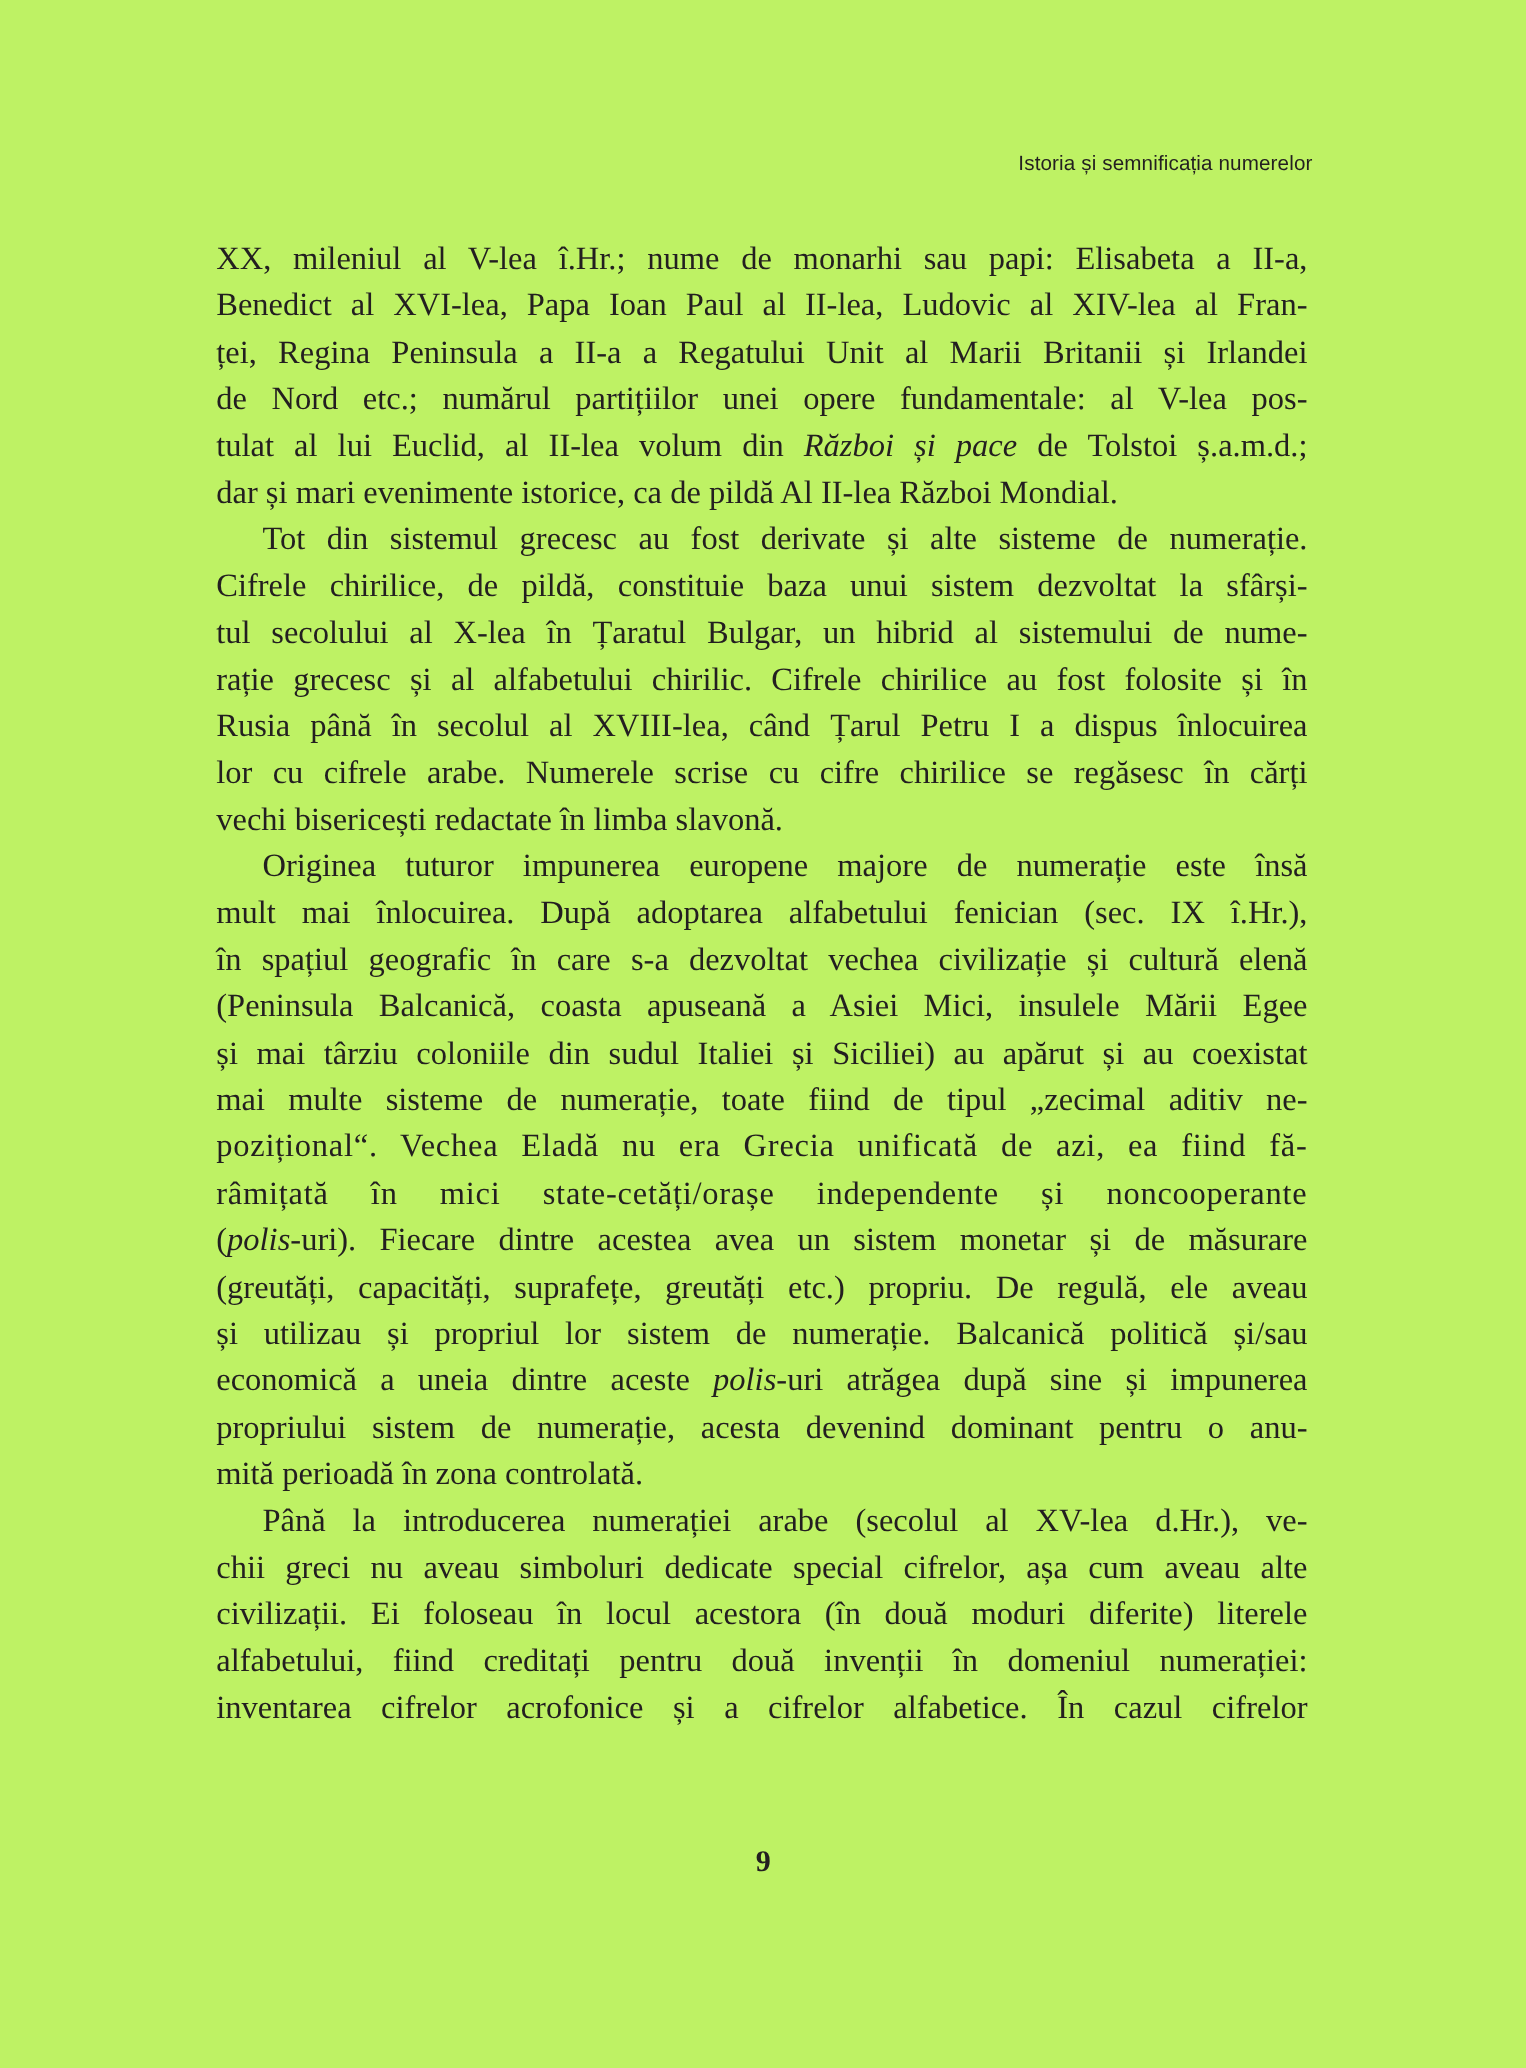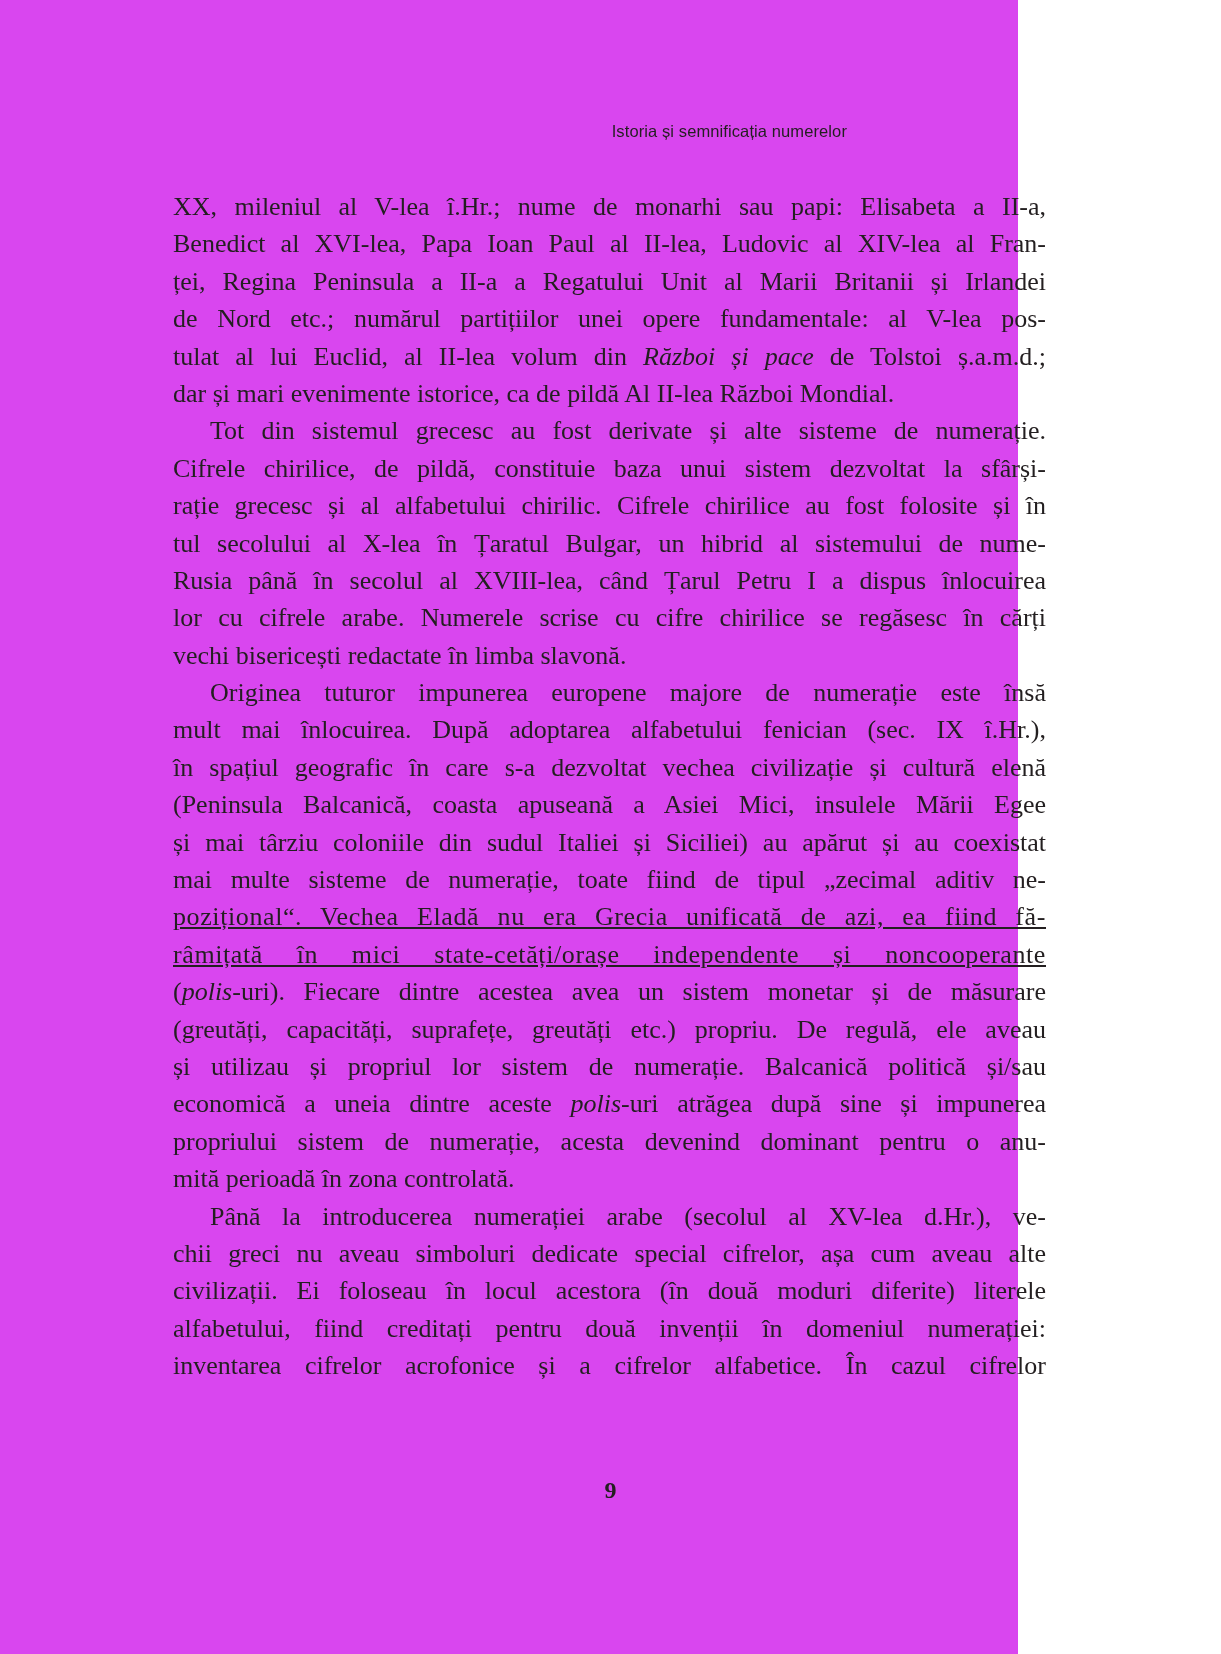--- a/index.html
+++ b/index.html
@@ -10,23 +10,23 @@
     body {
       width: 1221px;
       height: 1654px;
       position: relative;
       overflow: hidden;
       color: #231f20;
     }
     .page {
       position: absolute;
       left: 0; top: 0;
-      width: 1018px;
+      width: 1221px;
       height: 1654px;
-      background: #d946ef;
+      background: #bef264;
     }
     .running-header {
       position: absolute;
       top: 122px;
       right: 171px;
       font-family: "Liberation Sans", "DejaVu Sans", sans-serif;
       font-size: 16.5px;
       color: #231f20;
       letter-spacing: 0.1px;
     }
@@ -49,21 +49,20 @@
       overflow: visible;
     }
     .line.last {
       text-align-last: left;
     }
     .line.indent {
       padding-left: 37px;
     }
     .line.spaced {
       letter-spacing: 0.6px;
-      text-decoration: underline;
     }
     .it {
       font-style: italic;
     }
     .page-number {
       position: absolute;
       top: 1477px;
       left: 0;
       width: 1221px;
       text-align: center;
@@ -84,22 +83,22 @@
 
     <span class="line">XX, mileniul al V-lea î.Hr.; nume de monarhi sau papi: Elisabeta a II-a,</span>
     <span class="line">Benedict al XVI-lea, Papa Ioan Paul al II-lea, Ludovic al XIV-lea al Fran-</span>
     <span class="line">ței, Regina Peninsula a II-a a Regatului Unit al Marii Britanii și Irlandei</span>
     <span class="line">de Nord etc.; numărul partițiilor unei opere fundamentale: al V-lea pos-</span>
     <span class="line"><span>tulat al lui Euclid, al II-lea volum din </span><span class="it">Război și pace</span><span> de Tolstoi ș.a.m.d.;</span></span>
     <span class="line last">dar și mari evenimente istorice, ca de pildă Al II-lea Război Mondial.</span>
 
     <span class="line indent">Tot din sistemul grecesc au fost derivate și alte sisteme de numerație.</span>
     <span class="line">Cifrele chirilice, de pildă, constituie baza unui sistem dezvoltat la sfârși-</span>
+    <span class="line">tul secolului al X-lea în Țaratul Bulgar, un hibrid al sistemului de nume-</span>
     <span class="line">rație grecesc și al alfabetului chirilic. Cifrele chirilice au fost folosite și în</span>
-    <span class="line">tul secolului al X-lea în Țaratul Bulgar, un hibrid al sistemului de nume-</span>
     <span class="line">Rusia până în secolul al XVIII-lea, când Țarul Petru I a dispus înlocuirea</span>
     <span class="line">lor cu cifrele arabe. Numerele scrise cu cifre chirilice se regăsesc în cărți</span>
     <span class="line last">vechi bisericești redactate în limba slavonă.</span>
 
     <span class="line indent">Originea tuturor impunerea europene majore de numerație este însă</span>
     <span class="line">mult mai înlocuirea. După adoptarea alfabetului fenician (sec. IX î.Hr.),</span>
     <span class="line">în spațiul geografic în care s-a dezvoltat vechea civilizație și cultură elenă</span>
     <span class="line">(Peninsula Balcanică, coasta apuseană a Asiei Mici, insulele Mării Egee</span>
     <span class="line">și mai târziu coloniile din sudul Italiei și Siciliei) au apărut și au coexistat</span>
     <span class="line">mai multe sisteme de numerație, toate fiind de tipul „zecimal aditiv ne-</span>

